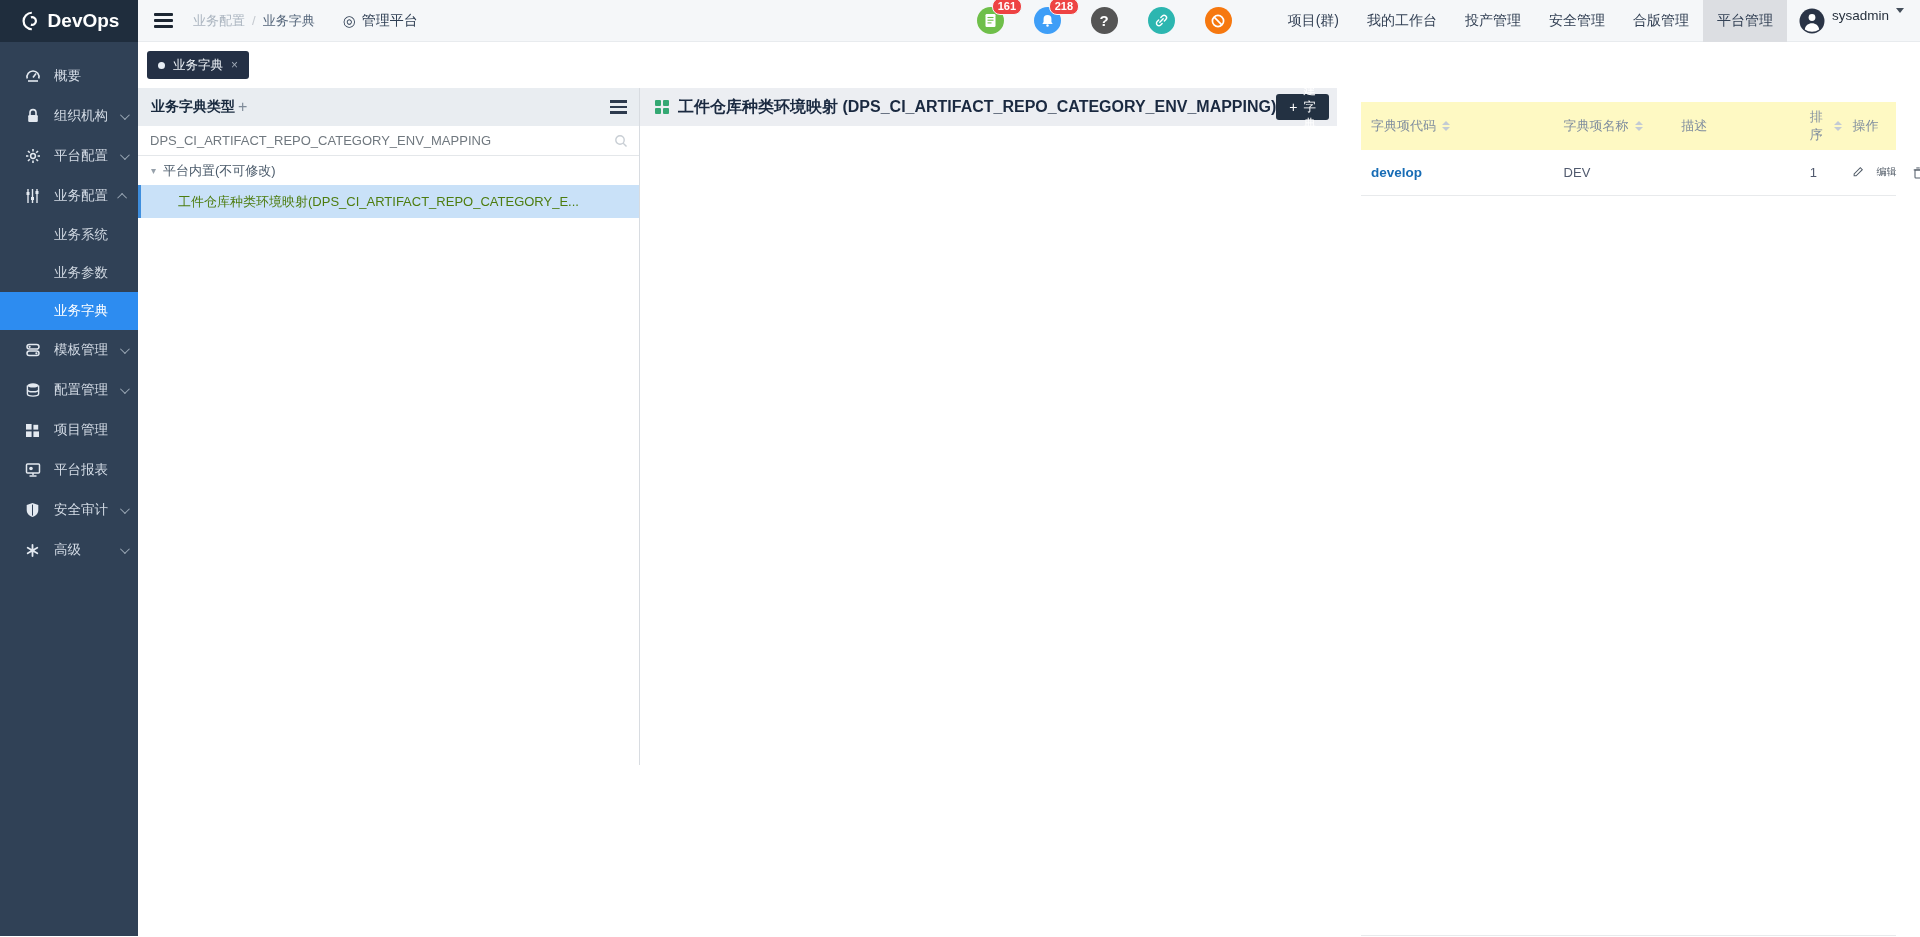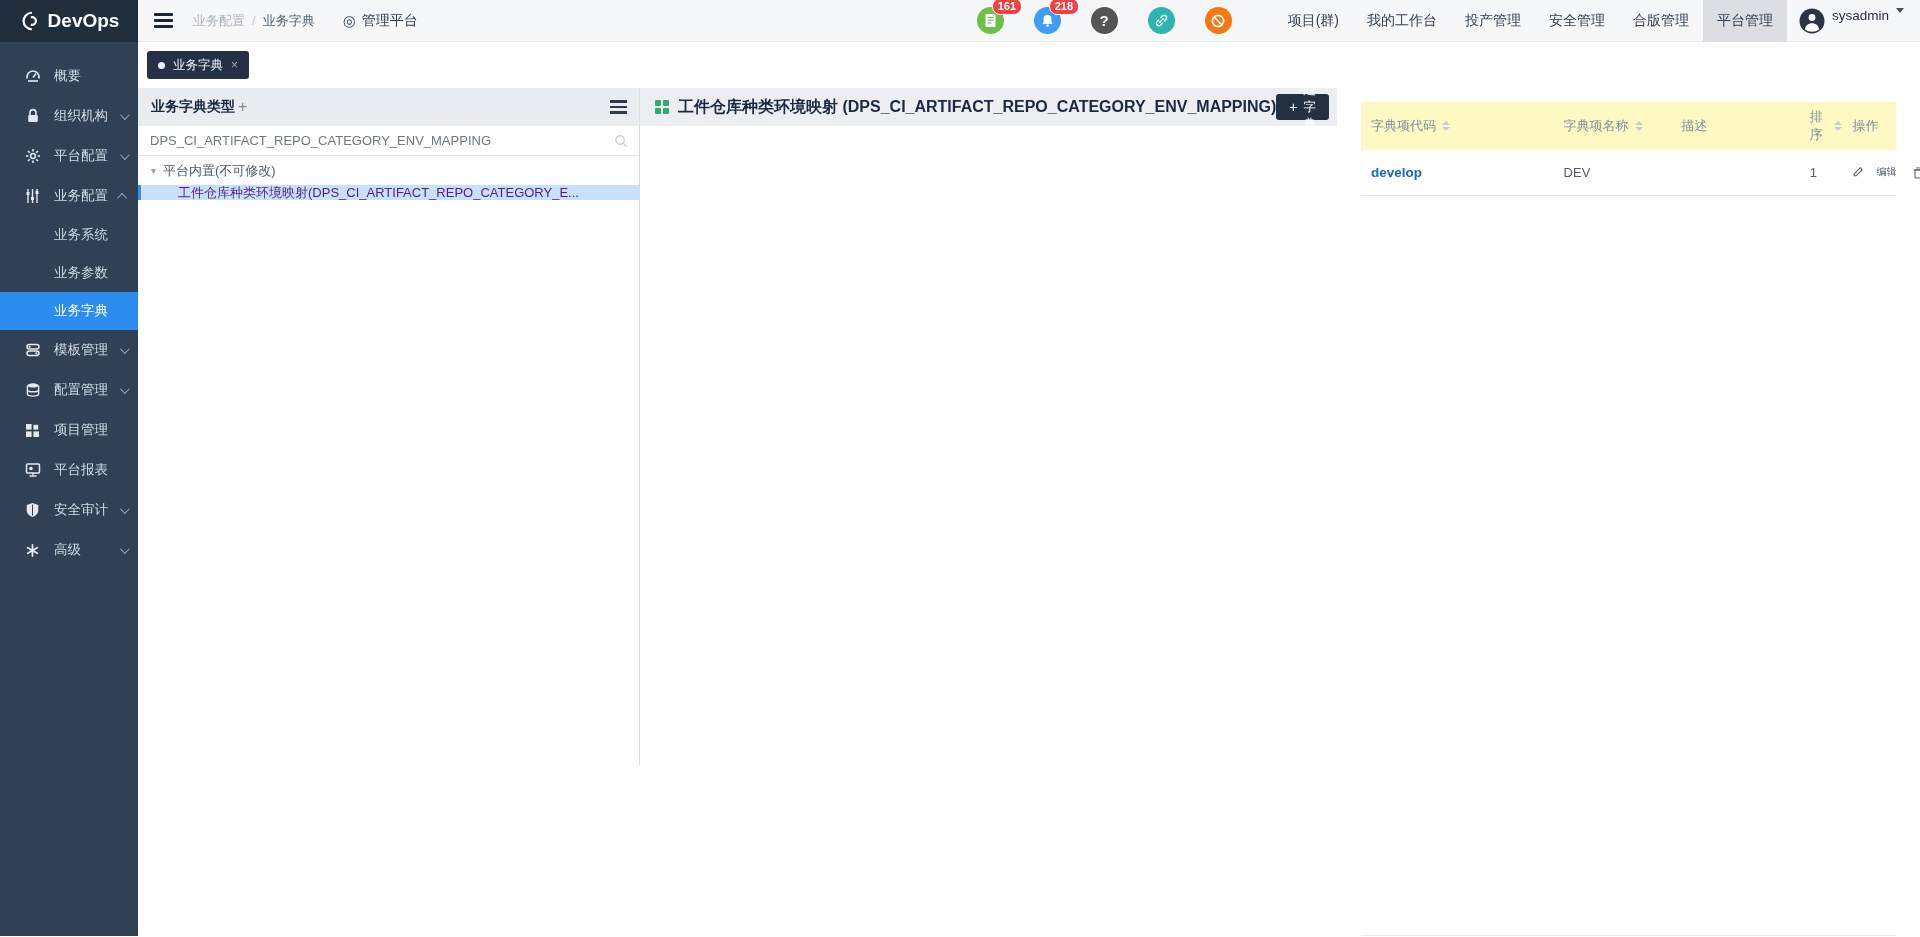--- a/index.html
+++ b/index.html
@@ -70,22 +70,22 @@
   .tp-add { color:#7f8b99; font-size:16px; margin-left:3px; cursor:pointer; line-height:1; }
   .tp-burger { margin-left:auto; display:flex; flex-direction:column; gap:3px; cursor:pointer; }
   .tp-burger span { width:17px; height:2.5px; background:#2c3a4d; }
   .tp-search { height:30px; display:flex; align-items:center; border-bottom:1px solid #e4e7ea;
     padding:0 12px; }
   .tp-search input { flex:1; border:none; outline:none; font-size:13px; color:#70787f;
     background:transparent; font-family:Liberation Sans, sans-serif; }
   .tree-group { height:29px; display:flex; align-items:center; padding-left:13px;
     font-size:13px; color:#4a5a6a; cursor:pointer; }
   .tree-caret { color:#97a1ab; font-size:10px; margin-right:7px; }
-  .tree-item { height:15px; display:flex; align-items:center; padding-left:40px;
-    font-size:13px; color:#4c1d95; white-space:nowrap; overflow:hidden; cursor:pointer; }
+  .tree-item { height:33px; display:flex; align-items:center; padding-left:40px;
+    font-size:13px; color:#4d7c0f; white-space:nowrap; overflow:hidden; cursor:pointer; }
   .tree-item.selected { background:#c9e1f8; box-shadow:inset 3px 0 0 #3e8ede; }
 
   
   .mainpanel { flex:1; display:flex; flex-direction:row; min-width:0; }
   .mp-head { height:38px; background:#eceef2; display:flex; align-items:center;
     padding:0 8px 0 15px; }
   .mp-gridico { display:grid; grid-template-columns:6px 6px; grid-gap:2px; margin-right:9px; }
   .mp-gridico i { width:6px; height:6px; background:#34a873; border-radius:1px; }
   .mp-title { font-size:16px; font-weight:bold; color:#1a2940; white-space:nowrap; }
   .new-btn { margin-left:auto; background:#233142; color:#fff; border:none; height:26px;

